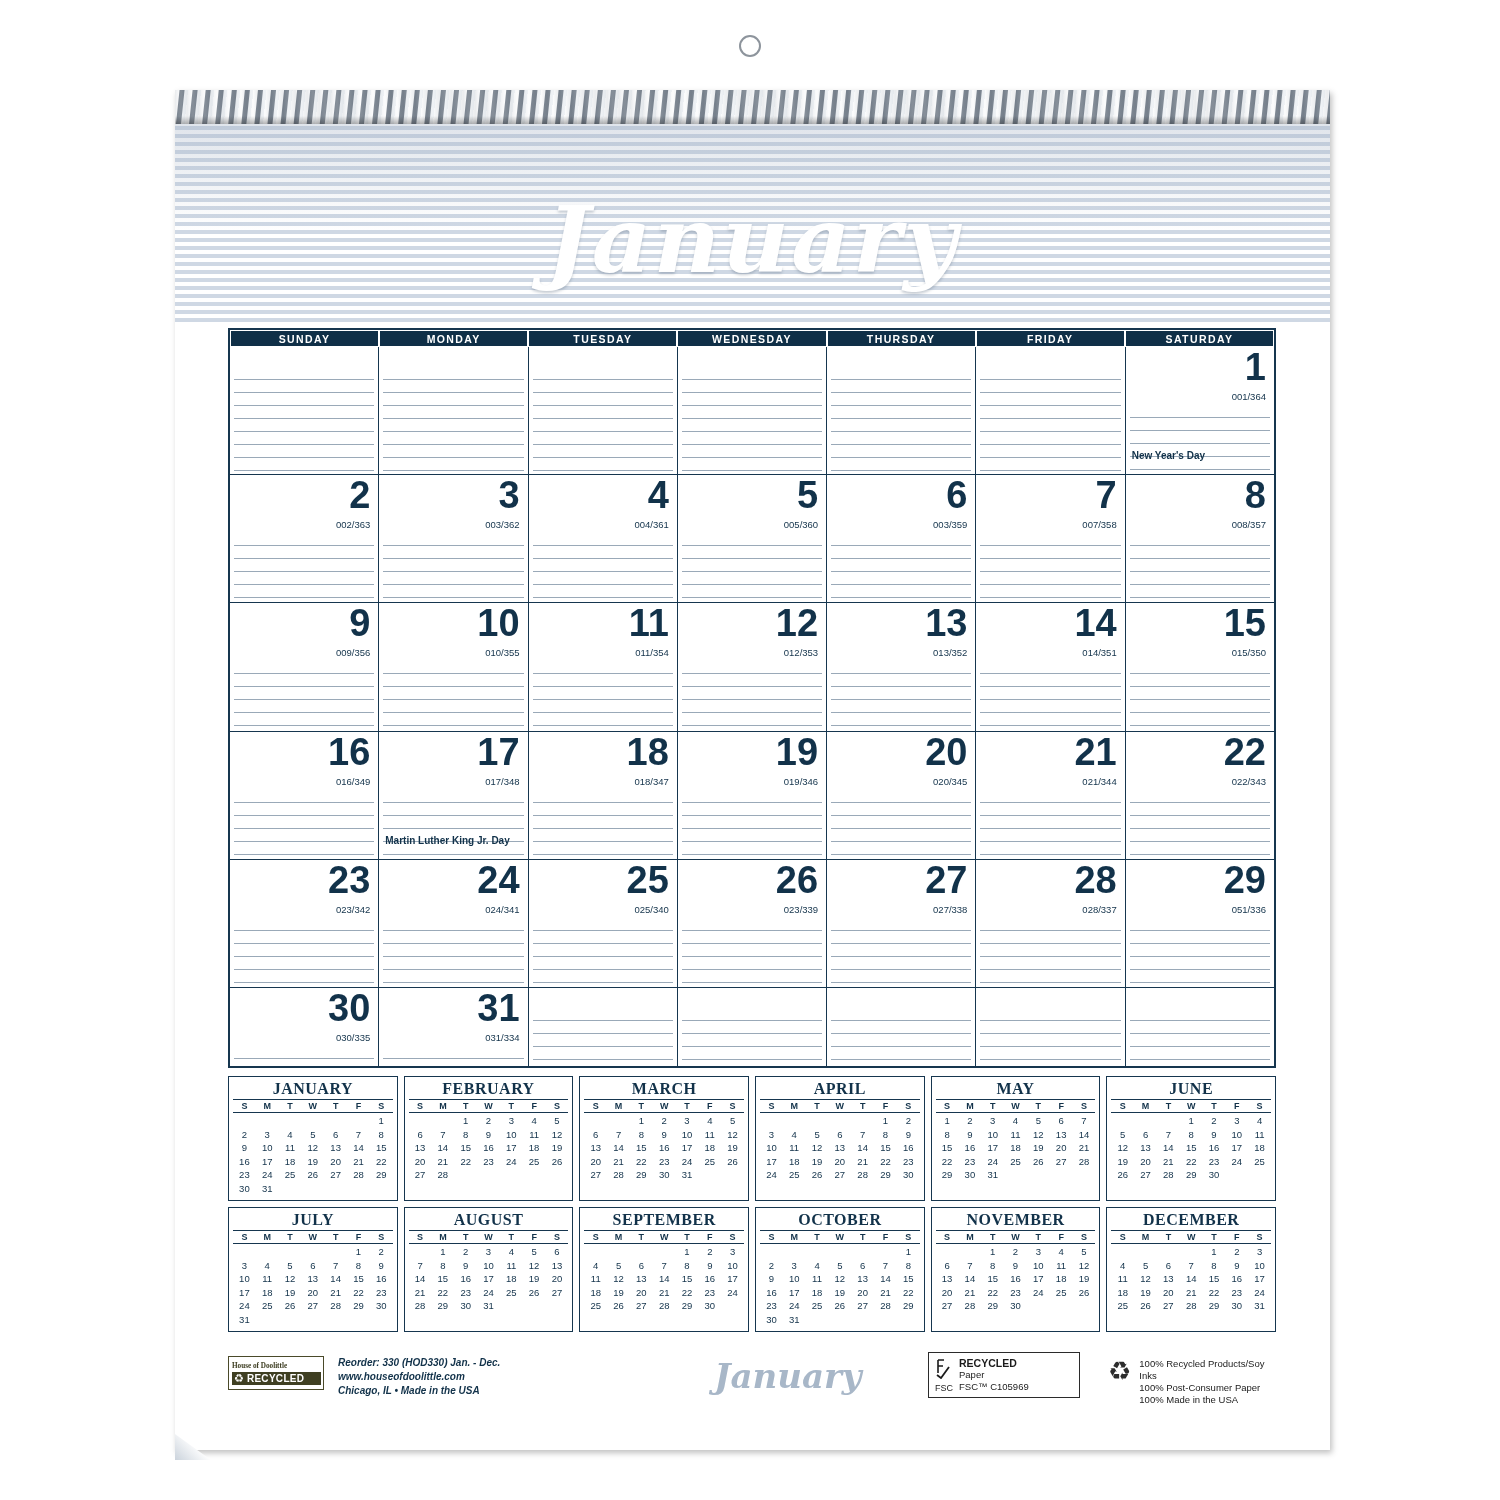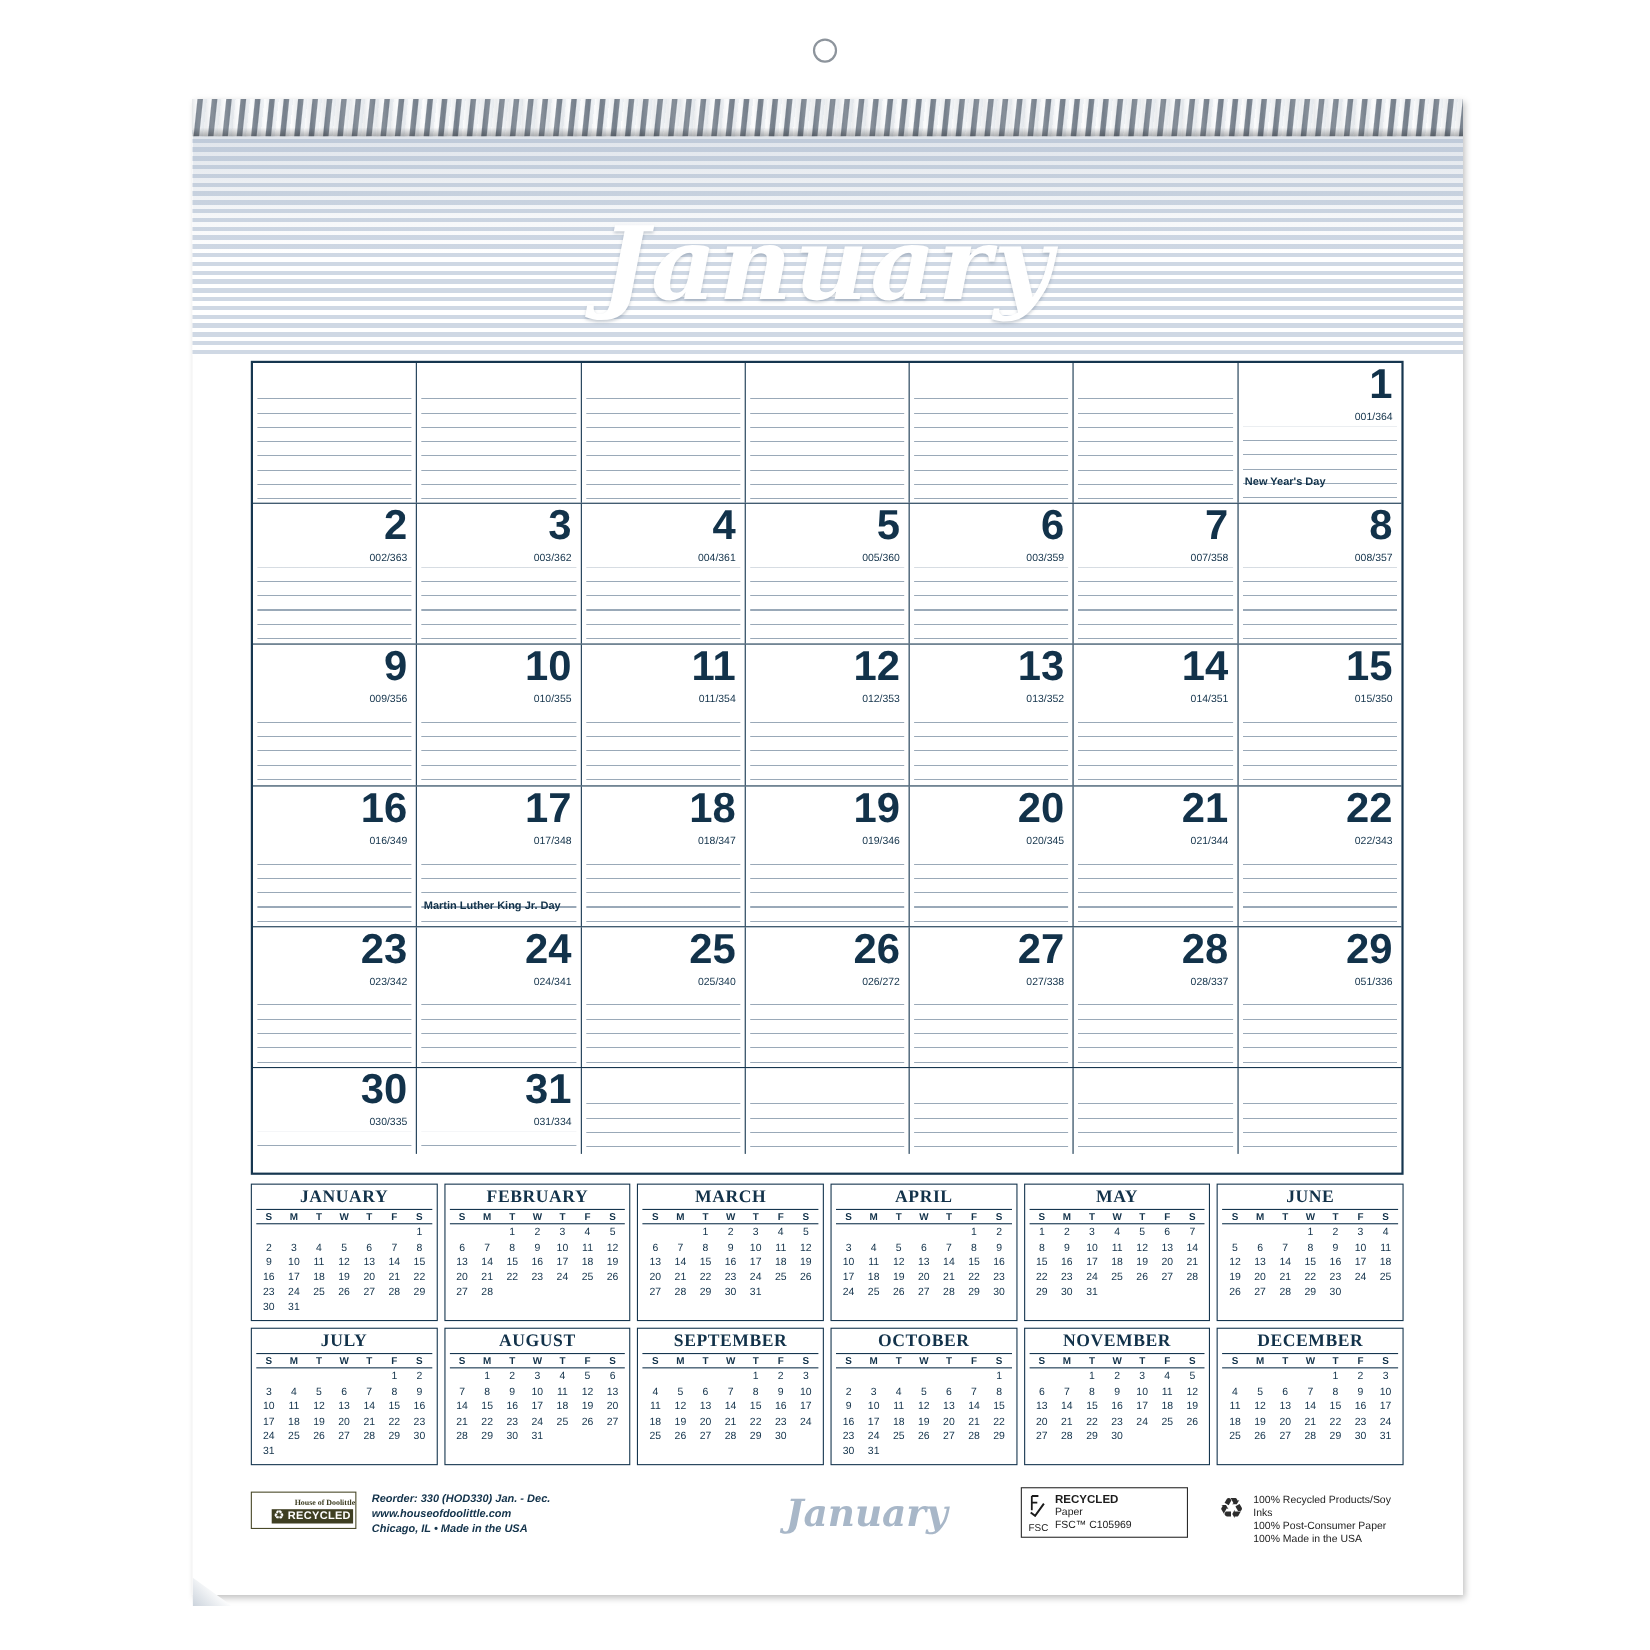--- a/index.html
+++ b/index.html
@@ -260,21 +260,20 @@
     top: 10px;
     width: 96px;
     height: 34px;
     background: #ffffff;
     border: 1px solid #4a4a2a;
     box-sizing: border-box;
     display: flex;
     flex-direction: column;
     justify-content: center;
     padding-left: 3px;
-    align-items: flex-end;
   }
   .hod-top {
     font-size: 7.2px;
     font-weight: 700;
     color: #3a3a1e;
     font-family: "Liberation Serif", serif;
   }
   .hod-bot {
     display: flex;
     align-items: center;
@@ -387,20 +386,29 @@
   </div>
 
   <div class="wire">
     <div class="wire-bg"></div>
     <div class="wire-loops"></div>
     <div class="wire-shadow"></div>
   </div>
   <div class="hang-hole"></div>
 
   <div class="grid-wrap">
+    <div class="dow-row" id="dow-row">
+        <div class="dow">SUNDAY</div>
+        <div class="dow">MONDAY</div>
+        <div class="dow">TUESDAY</div>
+        <div class="dow">WEDNESDAY</div>
+        <div class="dow">THURSDAY</div>
+        <div class="dow">FRIDAY</div>
+        <div class="dow">SATURDAY</div>
+      </div>
     <div class="weeks" id="weeks">
         <div class="week">
           <div class="cell">
             <div class="rules tall"></div>
           </div>
           <div class="cell">
             <div class="rules tall"></div>
           </div>
           <div class="cell">
             <div class="rules tall"></div>
@@ -545,21 +553,21 @@
             <div class="julian">024/341</div>
           </div>
           <div class="cell">
             <div class="rules"></div>
             <div class="daynum">25</div>
             <div class="julian">025/340</div>
           </div>
           <div class="cell">
             <div class="rules"></div>
             <div class="daynum">26</div>
-            <div class="julian">026/272</div>
+            <div class="julian">023/339</div>
           </div>
           <div class="cell">
             <div class="rules"></div>
             <div class="daynum">27</div>
             <div class="julian">027/338</div>
           </div>
           <div class="cell">
             <div class="rules"></div>
             <div class="daynum">28</div>
             <div class="julian">028/337</div>

